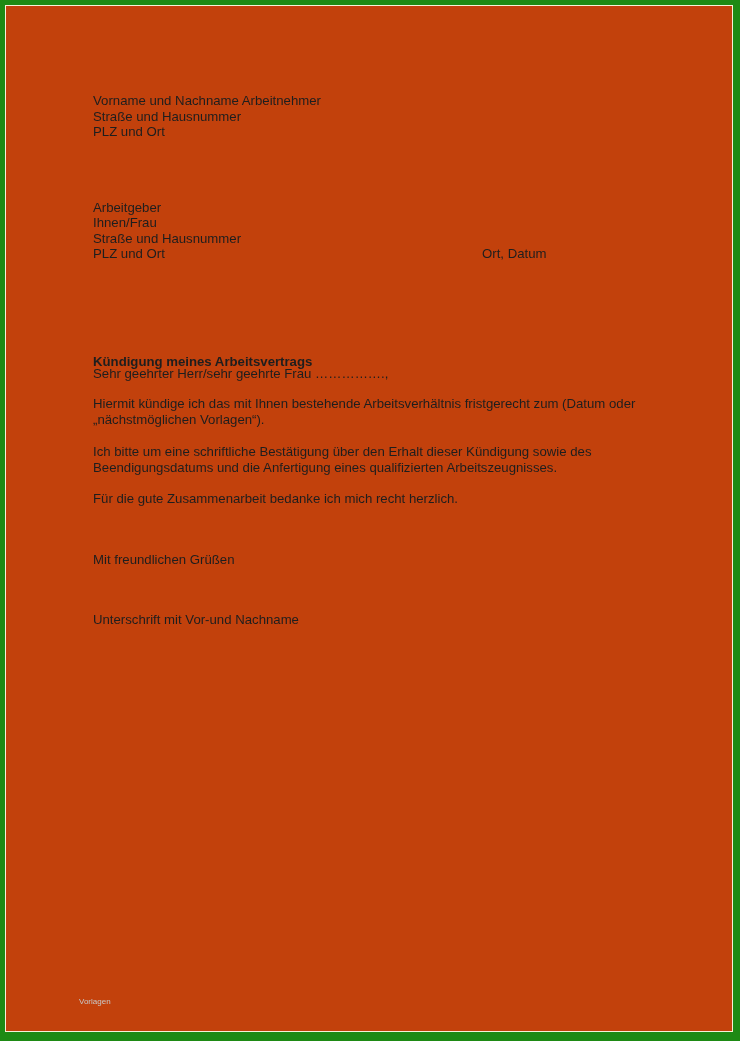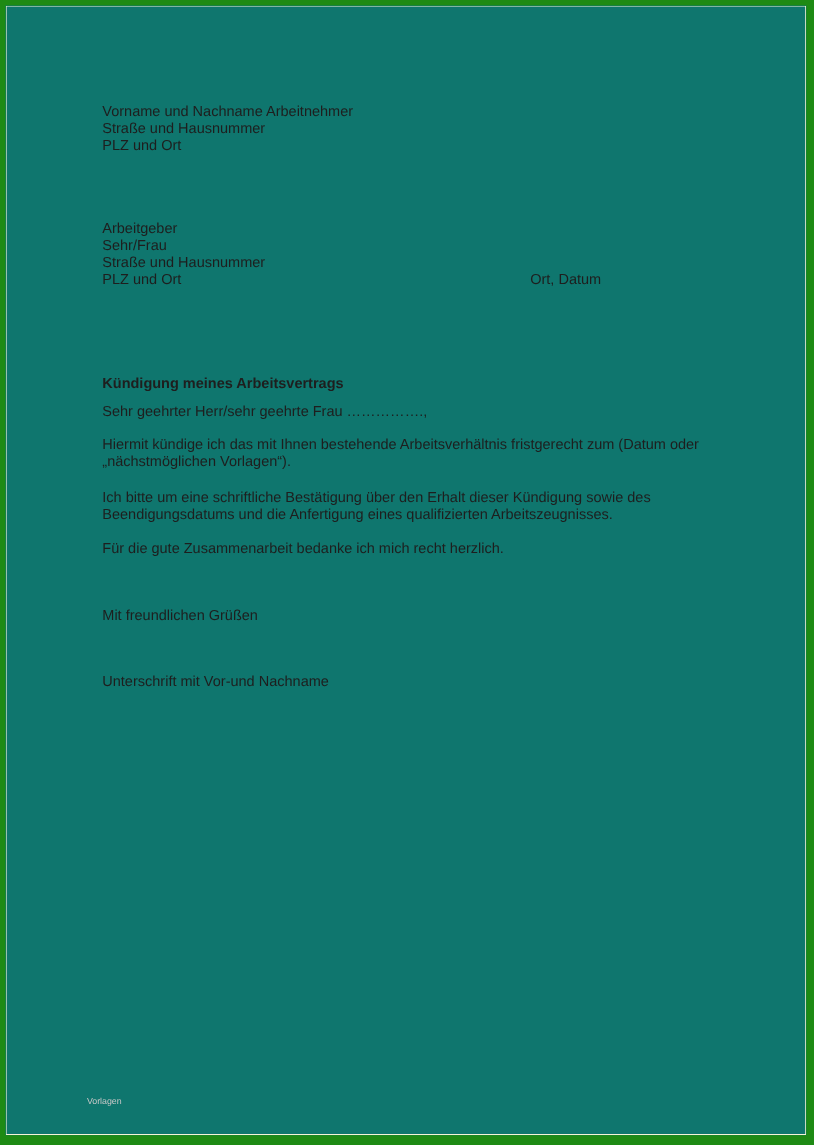--- a/index.html
+++ b/index.html
@@ -1,43 +1,43 @@
 <!DOCTYPE html>
 <html><head>
 <meta charset="utf-8">
 <style>
   html, body { margin: 0; padding: 0; }
   body { width: 740px; height: 1041px; background: #1e8a14; position: relative; overflow: hidden; }
   .page {
     position: absolute; left: 5px; top: 5px; width: 728px; height: 1027px;
-    background: #0f766e;
+    background: #c2410c;
     box-shadow: inset 0 0 0 1px #f6f3d8;
     font-family: "Liberation Sans", sans-serif;
     font-size: 13.2px; color: #1e1e1e;
   }
   .line { position: absolute; left: 88px; white-space: nowrap; line-height: 15.5px; }
   .bold { font-weight: bold; }
   .right { left: 477px; text-align: right; }
   .watermark { position: absolute; left: 28px; top: 992px; font-size: 8px; color: #c8c8c8; margin-left: 46px; }
 </style>
 </head>
 <body>
 
 <div class="page">
   <div class="line" style="top:88px">Vorname und Nachname Arbeitnehmer</div>
   <div class="line" style="top:104px">Straße und Hausnummer</div>
   <div class="line" style="top:119px">PLZ und Ort</div>
 
   <div class="line" style="top:195px">Arbeitgeber</div>
-  <div class="line" style="top:210px">Sehr/Frau</div>
+  <div class="line" style="top:210px">Ihnen/Frau</div>
   <div class="line" style="top:226px">Straße und Hausnummer</div>
   <div class="line" style="top:241px">PLZ und Ort</div>
   <div class="line right" style="top:241px">Ort, Datum</div>
 
-  <div class="line bold" style="top:336px">Kündigung meines Arbeitsvertrags</div>
+  <div class="line bold" style="top:349px">Kündigung meines Arbeitsvertrags</div>
   <div class="line" style="top:361px">Sehr geehrter Herr/sehr geehrte Frau …………….,</div>
 
   <div class="line" style="top:391px">Hiermit kündige ich das mit Ihnen bestehende Arbeitsverhältnis fristgerecht zum (Datum oder</div>
   <div class="line" style="top:407px">„nächstmöglichen Vorlagen“).</div>
 
   <div class="line" style="top:439px">Ich bitte um eine schriftliche Bestätigung über den Erhalt dieser Kündigung sowie des</div>
   <div class="line" style="top:455px">Beendigungsdatums und die Anfertigung eines qualifizierten Arbeitszeugnisses.</div>
 
   <div class="line" style="top:486px">Für die gute Zusammenarbeit bedanke ich mich recht herzlich.</div>
 

